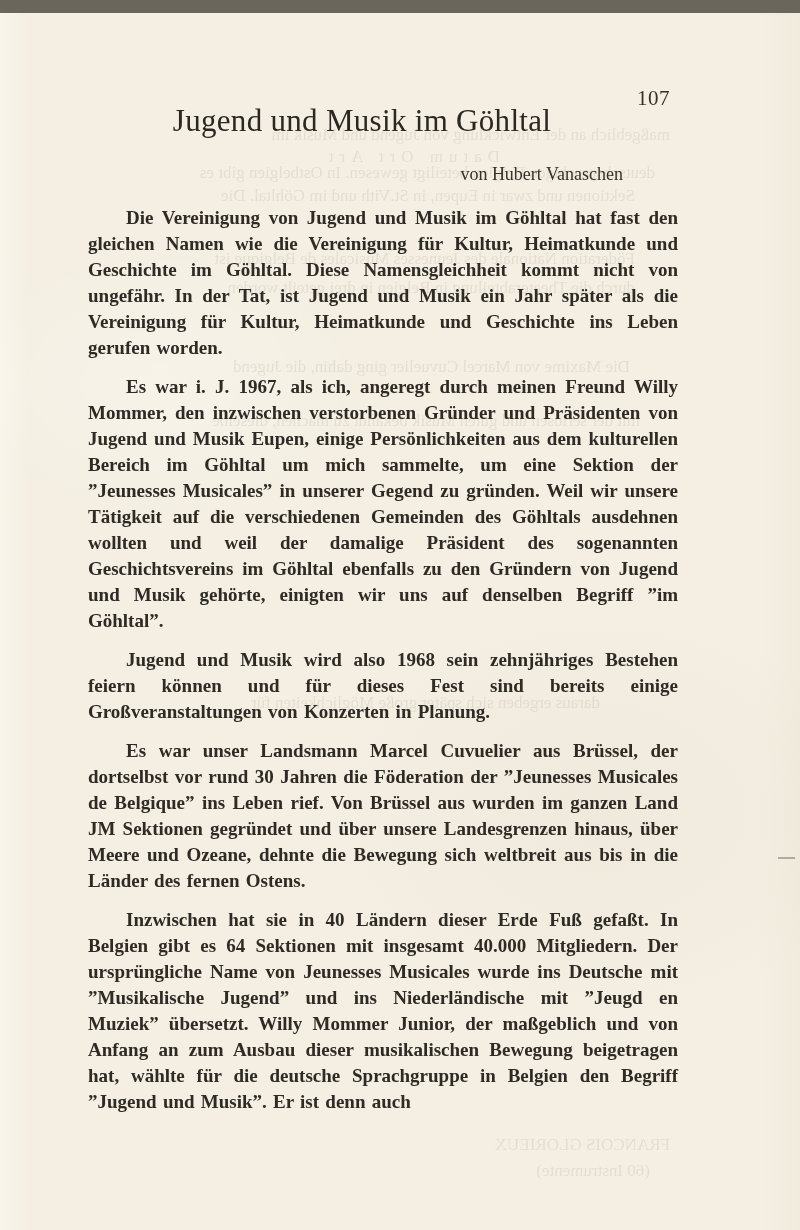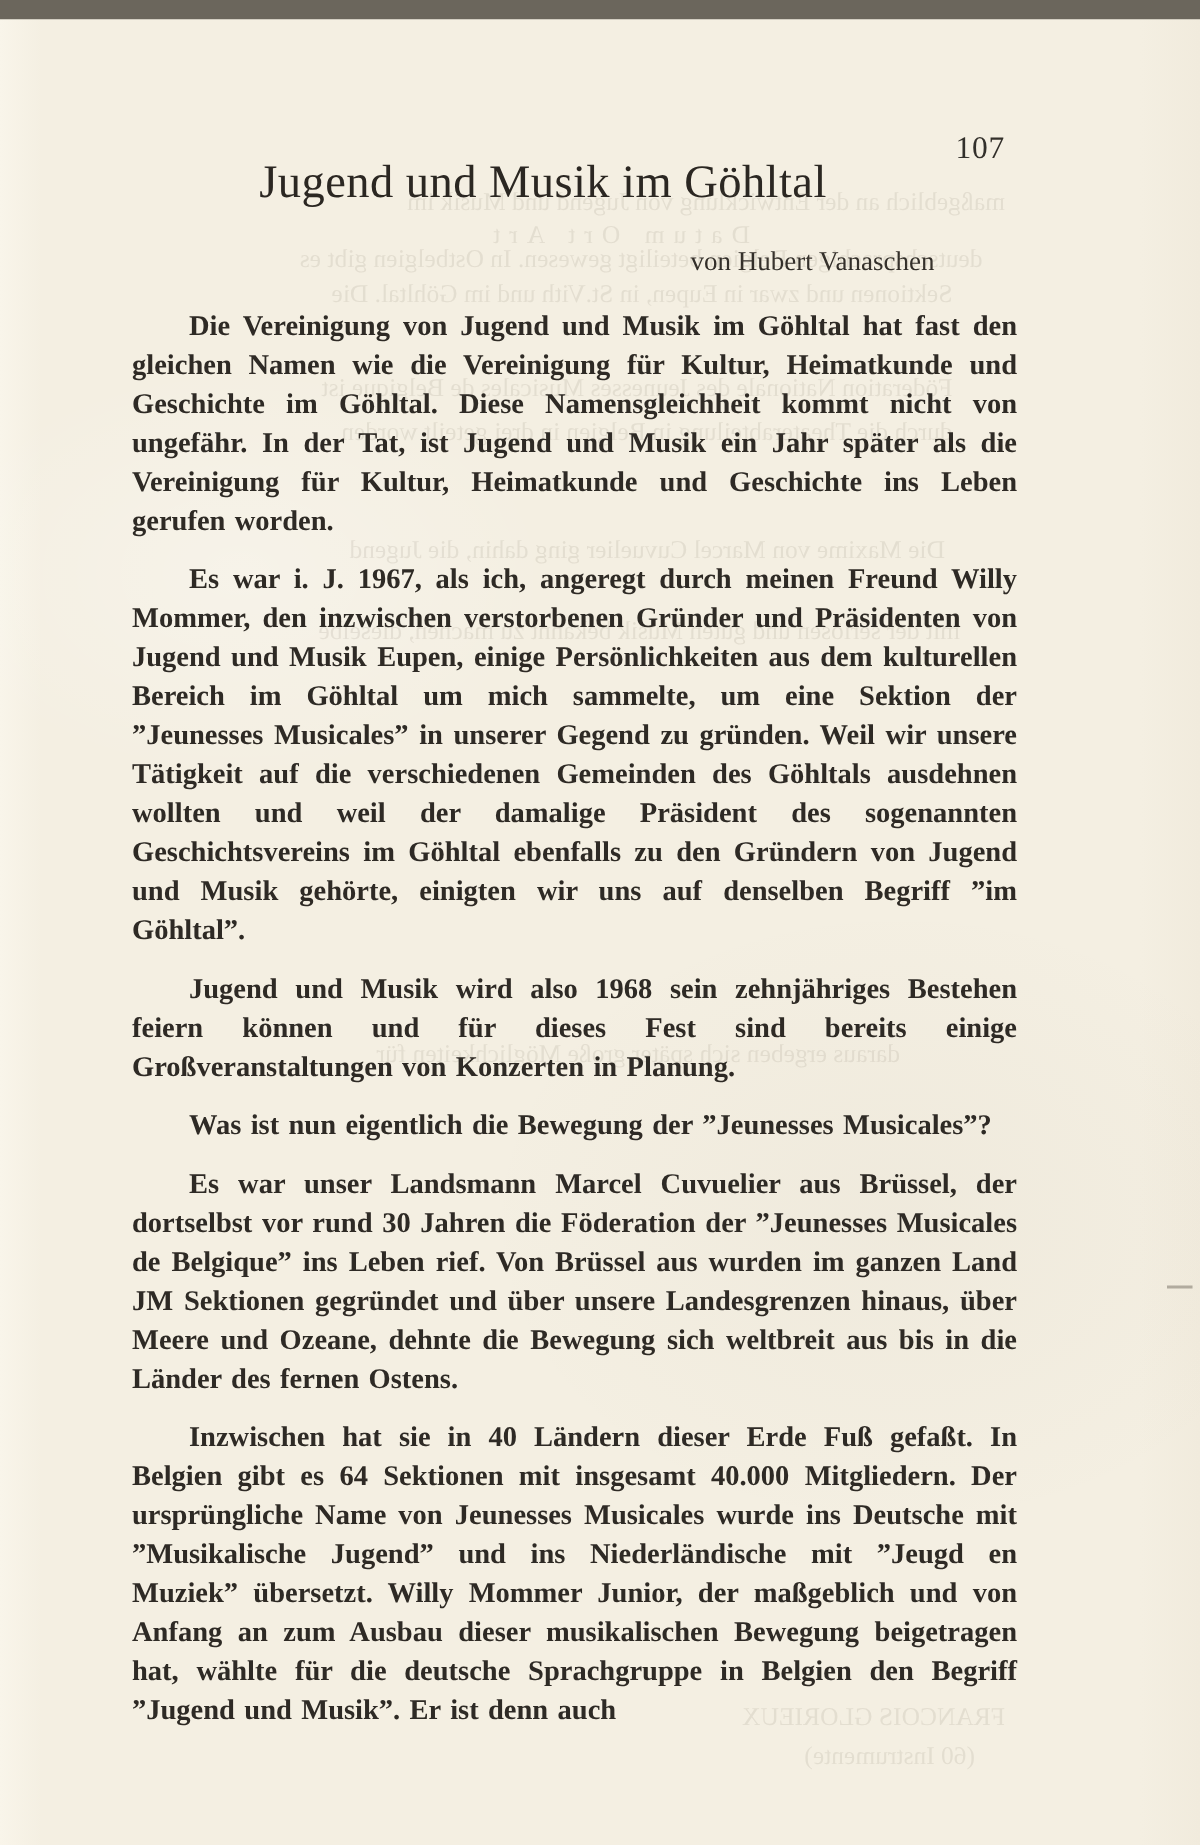--- a/index.html
+++ b/index.html
@@ -143,21 +143,20 @@
     <span class="g7">mit der seriösen und guten Musik bekannt zu machen, dieselbe</span>
     <span class="g8">daraus ergeben sich später große Möglichkeiten für</span>
     <span class="g9">FRANCOIS GLORIEUX</span>
     <span class="g10">(60 Instrumente)</span>
   </div>
 
   <div class="article-body">
     <p>Die Vereinigung von Jugend und Musik im Göhltal hat fast den gleichen Namen wie die Vereinigung für Kultur, Heimatkunde und Geschichte im Göhltal. Diese Namensgleichheit kommt nicht von ungefähr. In der Tat, ist Jugend und Musik ein Jahr später als die Vereinigung für Kultur, Heimatkunde und Geschichte ins Leben gerufen worden.</p>
     <p>Es war i. J. 1967, als ich, angeregt durch meinen Freund Willy Mommer, den inzwischen verstorbenen Gründer und Präsidenten von Jugend und Musik Eupen, einige Persönlichkeiten aus dem kulturellen Bereich im Göhltal um mich sammelte, um eine Sektion der ”Jeunesses Musicales” in unserer Gegend zu gründen. Weil wir unsere Tätigkeit auf die verschiedenen Gemeinden des Göhltals ausdehnen wollten und weil der damalige Präsident des sogenannten Geschichtsvereins im Göhltal ebenfalls zu den Gründern von Jugend und Musik gehörte, einigten wir uns auf denselben Begriff ”im Göhltal”.</p>
     <p>Jugend und Musik wird also 1968 sein zehnjähriges Bestehen feiern können und für dieses Fest sind bereits einige Großveranstaltungen von Konzerten in Planung.</p>
-    <p>Was ist nun eigentlich die Bewegung der ”Jeunesses Musicales”?</p>
     <p>Es war unser Landsmann Marcel Cuvuelier aus Brüssel, der dortselbst vor rund 30 Jahren die Föderation der ”Jeunesses Musicales de Belgique” ins Leben rief. Von Brüssel aus wurden im ganzen Land JM Sektionen gegründet und über unsere Landesgrenzen hinaus, über Meere und Ozeane, dehnte die Bewegung sich weltbreit aus bis in die Länder des fernen Ostens.</p>
     <p>Inzwischen hat sie in 40 Ländern dieser Erde Fuß gefaßt. In Belgien gibt es 64 Sektionen mit insgesamt 40.000 Mitgliedern. Der ursprüngliche Name von Jeunesses Musicales wurde ins Deutsche mit ”Musikalische Jugend” und ins Niederländische mit ”Jeugd en Muziek” übersetzt. Willy Mommer Junior, der maßgeblich und von Anfang an zum Ausbau dieser musikalischen Bewegung beigetragen hat, wählte für die deutsche Sprachgruppe in Belgien den Begriff ”Jugend und Musik”. Er ist denn auch</p>
   </div>
 
   <div class="scan-artifact-dash"></div>
 
   <div class="scan-bottom-edge"></div>
 
 </div>
 

